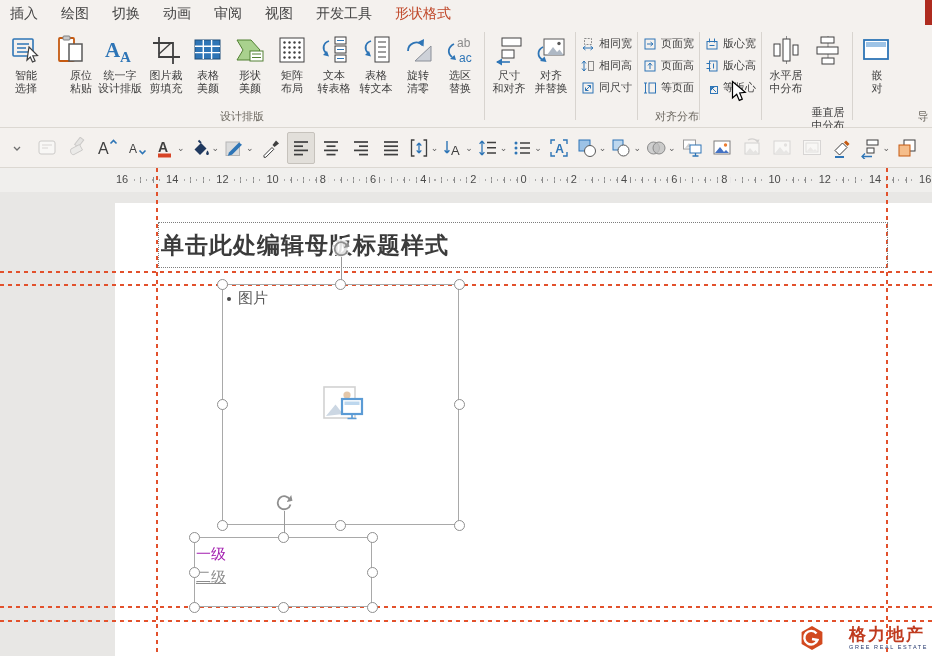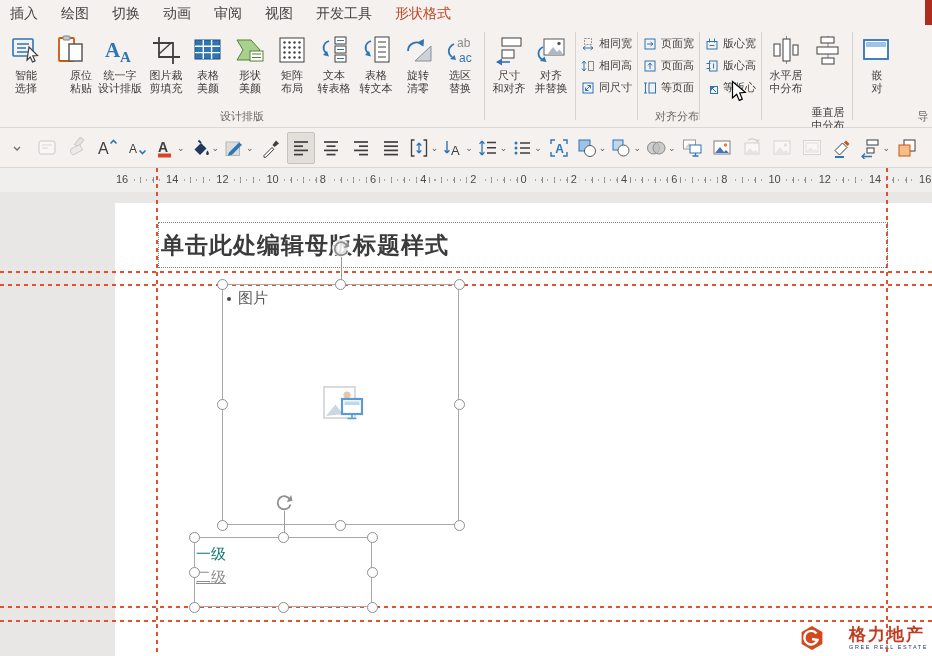--- a/index.html
+++ b/index.html
@@ -43,21 +43,21 @@
   .rvguide{position:absolute;top:0;height:24px;width:2px;
      background:repeating-linear-gradient(180deg,#e2512c 0 4px,transparent 4px 8px);}
   .titlebox{position:absolute;left:158px;top:30px;width:730px;height:46px;border:1px dotted #7d7d7d;box-sizing:border-box;z-index:2;}
   .title-text{position:absolute;left:161px;top:38px;font-size:23px;font-weight:bold;color:#3b3b3b;letter-spacing:1px;z-index:3;white-space:nowrap;}
   .phbox{position:absolute;border:1px solid #a9a9a9;box-sizing:border-box;z-index:3;background:transparent;}
   .handle{position:absolute;width:11px;height:11px;border:1.6px solid #8f8f8f;border-radius:50%;background:#fff;box-sizing:border-box;z-index:5;}
   .stem{position:absolute;width:1px;background:#9a9a9a;z-index:4;}
   .rotate{position:absolute;z-index:6;}
   .bullet-label{position:absolute;left:227px;top:97px;z-index:4;font-size:15px;color:#595959;display:flex;align-items:center;gap:7px;}
   .bullet-dot{width:4px;height:4px;background:#4a4a4a;border-radius:50%;}
-  .lvl1{position:absolute;left:196px;top:353px;font-size:15px;color:#0f766e;z-index:4;}
+  .lvl1{position:absolute;left:196px;top:353px;font-size:15px;color:#a21caf;z-index:4;}
   .lvl2{position:absolute;left:196px;top:376px;font-size:15px;color:#8c8c8c;z-index:4;text-decoration:underline;}
   .phicon{position:absolute;left:320px;top:193px;z-index:2;}
   .logo{position:absolute;left:799px;top:433px;display:flex;align-items:flex-start;gap:4px;z-index:2;}
   .logo-col{display:flex;flex-direction:column;margin-left:20px;}
   .logo-name{font-size:17px;font-weight:bold;color:#bf3a1e;letter-spacing:2px;line-height:19px;white-space:nowrap;}
   .logo-sub{font-size:5.5px;color:#25386e;letter-spacing:1.6px;white-space:nowrap;}
   .cursor{position:absolute;left:731px;top:80px;z-index:50;pointer-events:none;}
 </style>
 </head>
 <body>

